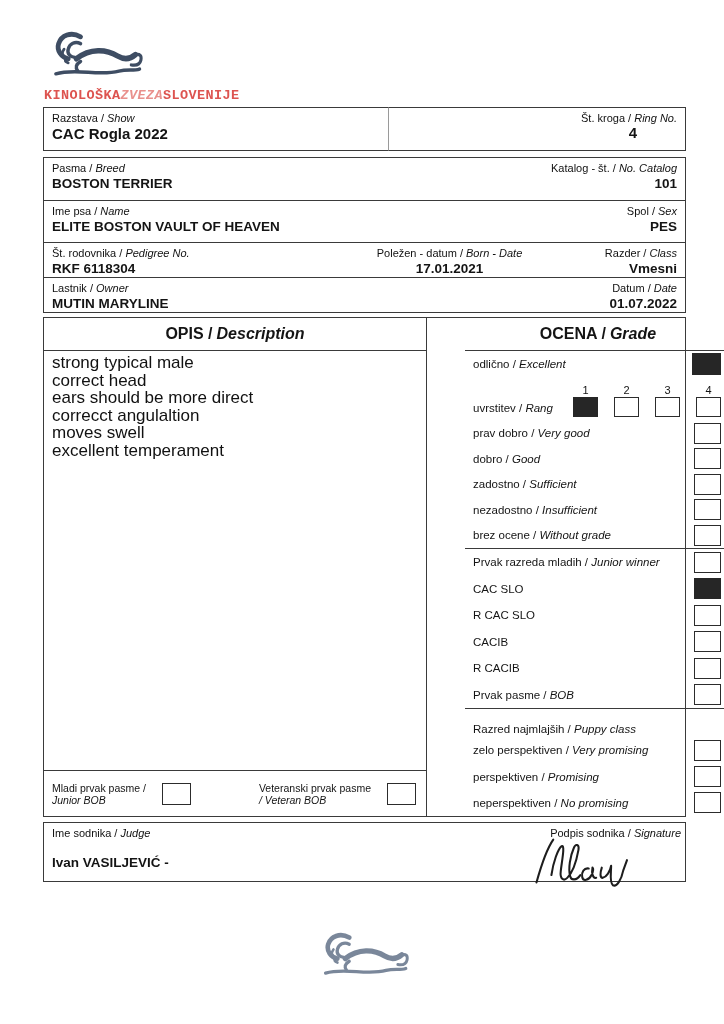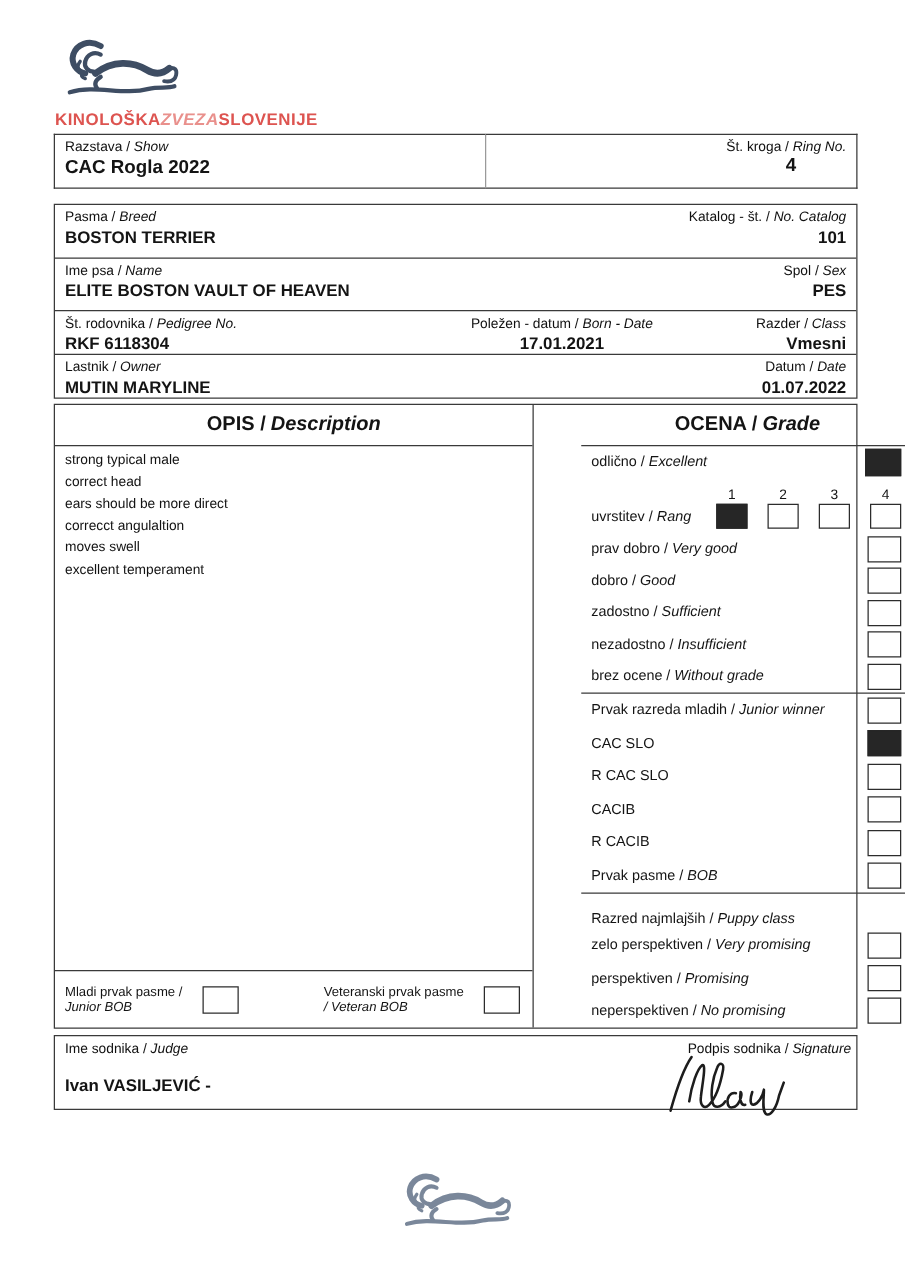--- a/index.html
+++ b/index.html
@@ -13,51 +13,51 @@
   *{box-sizing:border-box;margin:0;padding:0;}
   html,body{background:#ffffff;}
   .page{
     position:relative;width:724px;height:1024px;background:#fff;
     font-family:"Liberation Sans","DejaVu Sans",sans-serif;color:#141414;
     overflow:hidden;
   }
   .content{position:absolute;left:43px;top:26px;width:643px;}
   
   .logo-top{display:block;margin-left:6px;width:96px;height:60px;color:var(--logo-navy);}
-  .org-name{font-size:13.5px;font-weight:bold;letter-spacing:.4px;color:var(--brand-red);margin:2px 0 4px 1px;}
+  .org-name{font-size:13.5px;font-weight:bold;letter-spacing:.4px;color:var(--brand-red);margin:2px 0 4px 1px;font-family:Liberation Mono, monospace;}
   .org-name .org-i{font-style:italic;font-weight:600;color:var(--brand-red-light);}
   
   .lbl{font-size:11px;color:#101010;line-height:12px;}
   .lbl i{font-style:italic;}
   .val{font-weight:bold;font-size:13.5px;line-height:16px;}
   
   .show-row{display:flex;height:44px;}
   .show-box{flex:0 0 345px;border:1.6px solid var(--border);border-right:none;padding:4px 8px 0 8px;}
   .ring-box{flex:1;border:1.6px solid var(--border);border-left:1px solid #9a9a9a;padding:4px 8px 0 8px;text-align:right;}
   .show-box .val{font-size:15px;margin-top:2px;}
   .ring-box .val{font-size:15px;margin-top:1px;padding-right:40px;}
   
-  .info-block{margin-top:12px;border:1.6px solid var(--border);}
+  .info-block{margin-top:6px;border:1.6px solid var(--border);}
   .irow{display:flex;border-top:1.4px solid var(--border);}
   .irow:first-child{border-top:none;}
   .irow{height:42px;padding:4px 8px 0 8px;}
   .irow.short{height:35px;}
   .cell-l{flex:1;}
   .cell-r{flex:0 0 210px;text-align:right;}
   .cell-m{flex:0 0 215px;text-align:center;}
   .cell-r2{flex:0 0 120px;text-align:right;}
   .irow .val{margin-top:2px;}
   
   .main-table{margin-top:4px;display:flex;border:1.6px solid var(--border);height:500px;gap:38px;}
   .col-left{flex:0 0 383px;border-right:1.5px solid var(--border);display:flex;flex-direction:column;}
   .col-right{flex:1;display:flex;flex-direction:column;}
   .tbl-header{height:33px;border-bottom:1.5px solid var(--border);display:flex;align-items:center;justify-content:center;
     font-size:16px;font-weight:bold;}
   .tbl-header i{font-style:italic;margin-left:4px;}
-  .desc-area{flex:1;padding:3px 8px;font-size:11px;line-height:17.5px;color:#111;}
+  .desc-area{flex:1;padding:3px 8px;font-size:17px;line-height:17.5px;color:#111;}
   .bottom-row{height:46px;border-top:1.5px solid var(--border);display:flex;align-items:center;justify-content:space-between;padding:0 10px 0 8px;}
   .bob-pair{display:flex;align-items:center;gap:16px;}
   .bob-lbl{font-size:10.5px;line-height:12px;}
   .bob-lbl i{font-style:italic;}
   
   .gblock{display:flex;flex-direction:column;}
   .gblock.a{height:198px;border-bottom:1.5px solid var(--border);}
   .gblock.b{height:160px;border-bottom:1.5px solid var(--border);}
   .gblock.c{flex:1;}
   .grow{display:flex;align-items:center;justify-content:space-between;padding:0 10px 0 8px;font-size:11.5px;flex:1;}

